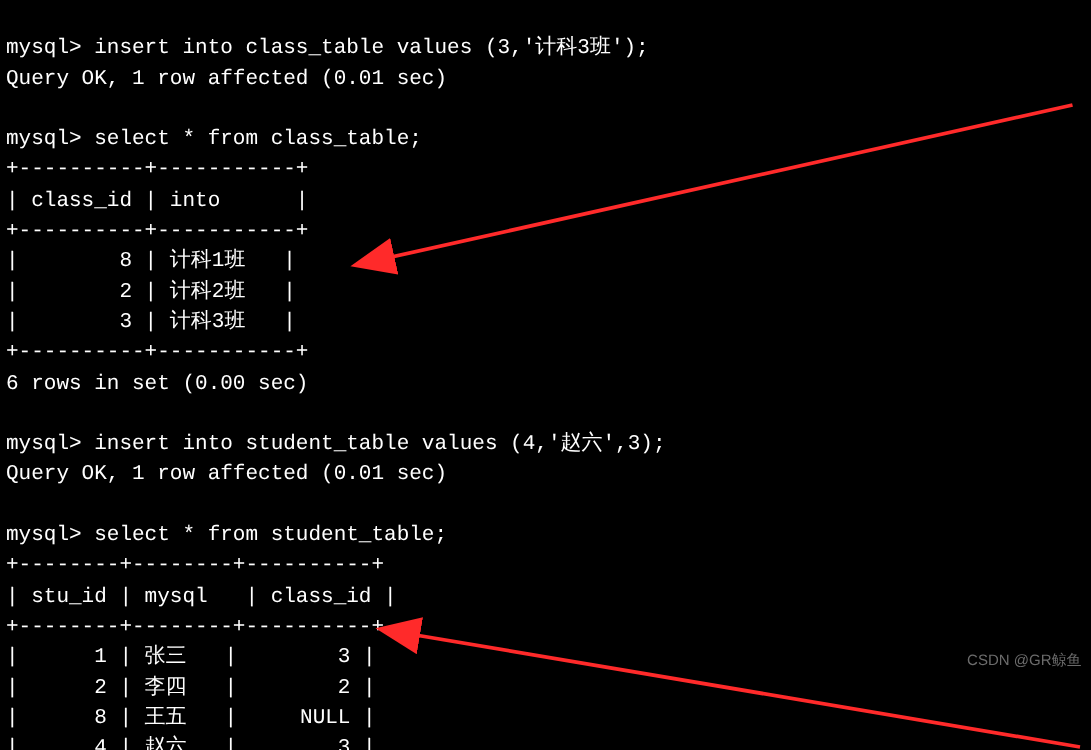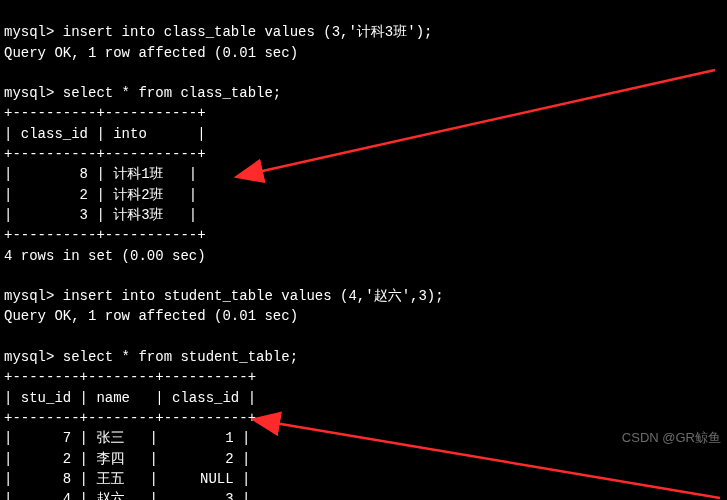--- a/index.html
+++ b/index.html
@@ -17,21 +17,21 @@
   }
   .terminal {
     padding: 2px 4px;
     white-space: pre;
   }
   .watermark {
     position: absolute;
     bottom: 52px;
     right: 6px;
     color: #999;
-    font-size: 13px;
+    font-size: 10px;
     font-family: sans-serif;
     opacity: 0.7;
   }
   svg.arrows {
     position: absolute;
     top: 0;
     left: 0;
     pointer-events: none;
   }
 </style>
@@ -43,30 +43,30 @@
 <span>Query OK, 1 row affected (0.01 sec)</span>
 
 <span>mysql&gt; select * from class_table;</span>
 <span>+----------+-----------+</span>
 <span>| class_id | into      |</span>
 <span>+----------+-----------+</span>
 <span>|        8 | 计科1班   |</span>
 <span>|        2 | 计科2班   |</span>
 <span>|        3 | 计科3班   |</span>
 <span>+----------+-----------+</span>
-<span>4 rows in set (0.00 sec)</span>
+<span>6 rows in set (0.00 sec)</span>
 
 <span>mysql&gt; insert into student_table values (4,'赵六',3);</span>
 <span>Query OK, 1 row affected (0.01 sec)</span>
 
 <span>mysql&gt; select * from student_table;</span>
 <span>+--------+--------+----------+</span>
-<span>| stu_id | name   | class_id |</span>
+<span>| stu_id | mysql   | class_id |</span>
 <span>+--------+--------+----------+</span>
-<span>|      7 | 张三   |        1 |</span>
+<span>|      1 | 张三   |        3 |</span>
 <span>|      2 | 李四   |        2 |</span>
 <span>|      8 | 王五   |     NULL |</span>
 <span>|      4 | 赵六   |        3 |</span>
 
 
 
 </div>
 
 <svg class="arrows" width="727" height="500">
   <defs>

